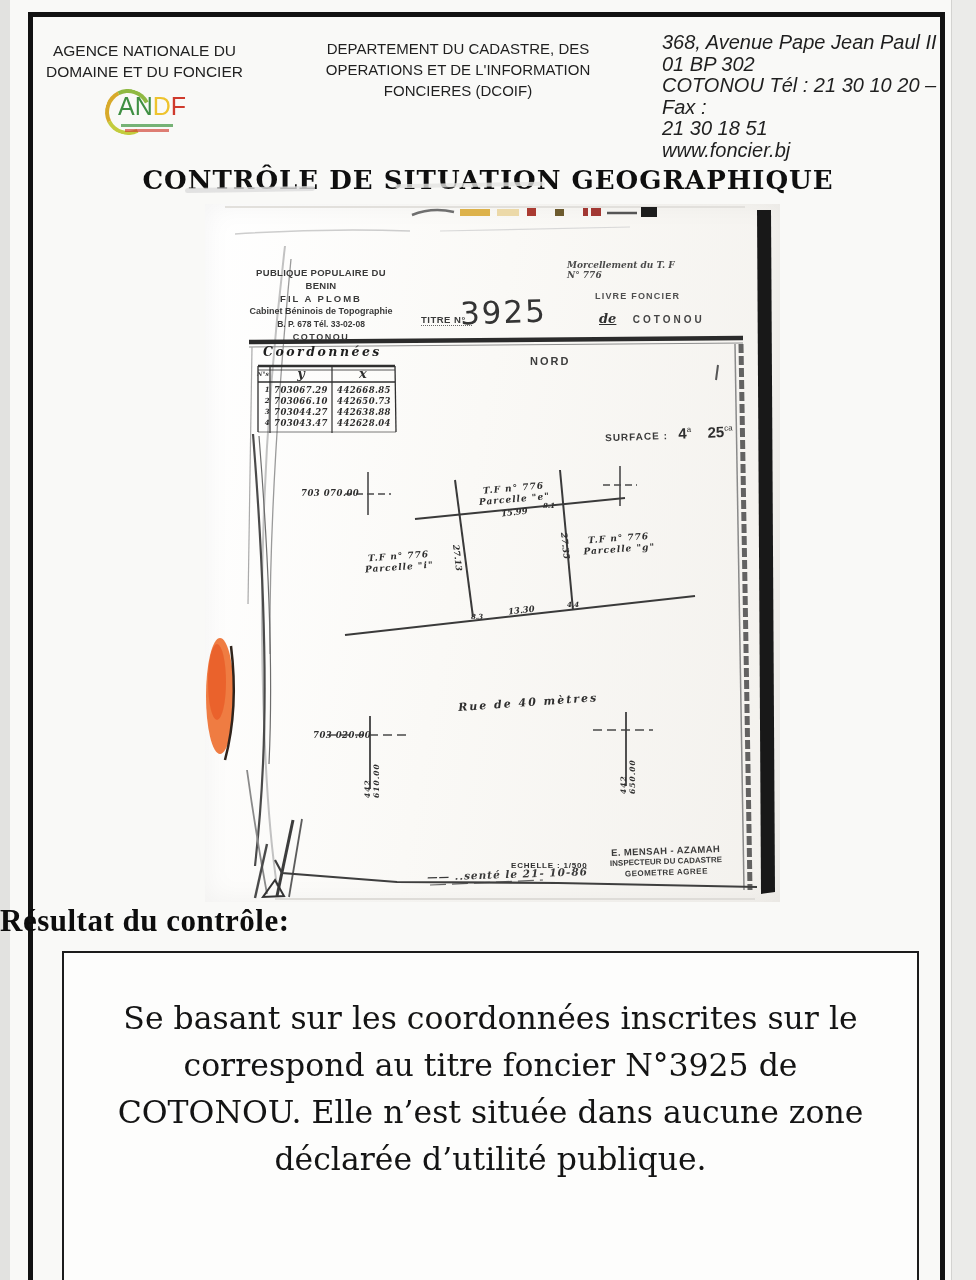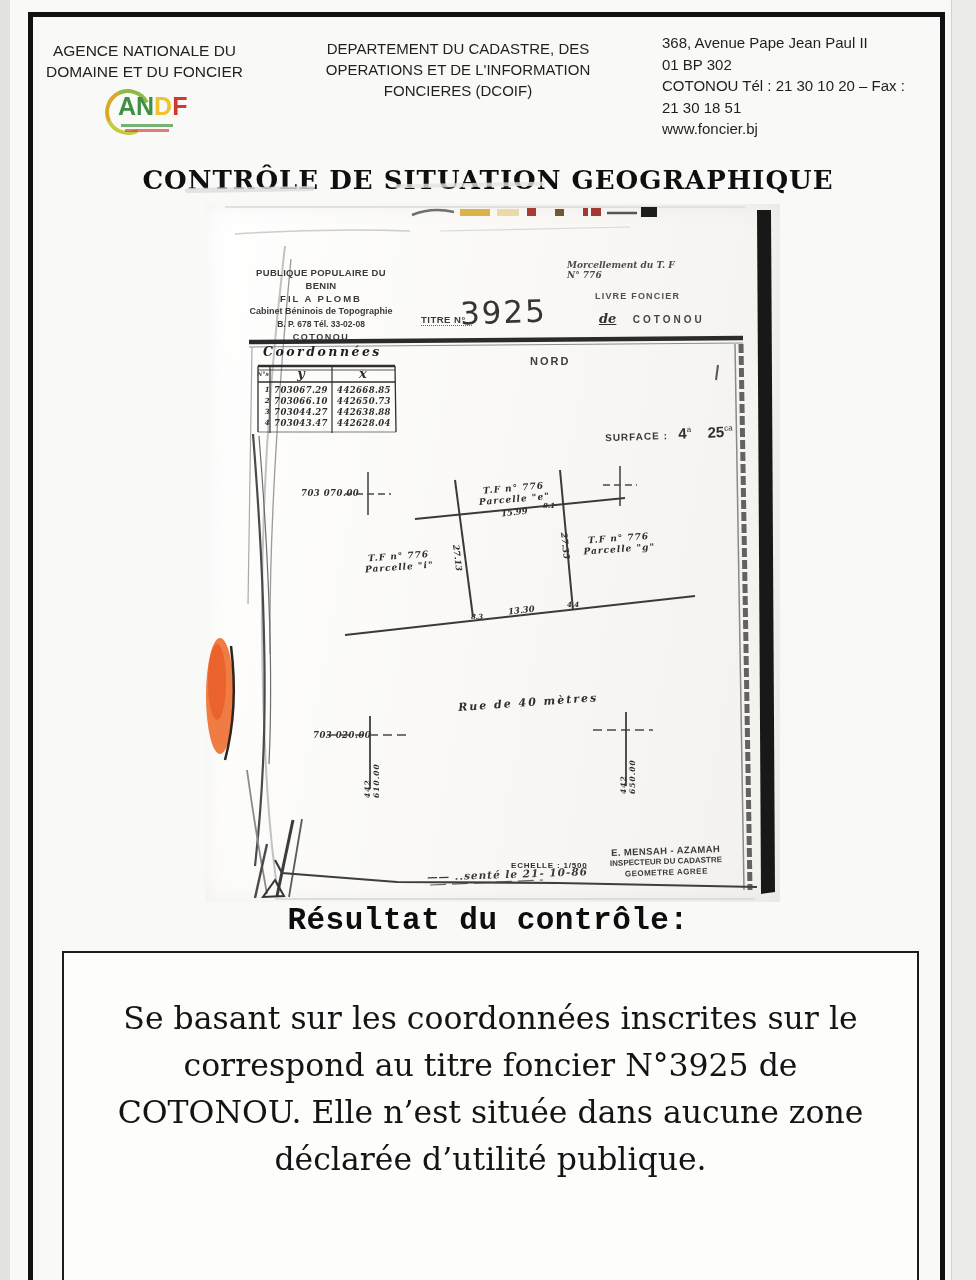--- a/index.html
+++ b/index.html
@@ -5,24 +5,24 @@
   html,body{margin:0;padding:0;}
   body{width:976px;height:1280px;background:#f2f2f0;font-family:"Liberation Sans",sans-serif;}
   #screen{position:relative;width:976px;height:1280px;overflow:hidden;background:#f9f9f7;}
   
   .edge-left{position:absolute;left:0;top:0;width:10px;height:1280px;background:#e2e2e0;}
   .edge-right{position:absolute;left:951px;top:0;width:25px;height:1280px;background:#ebebe9;border-left:1px solid #d3d3d1;}
   .outer-border{position:absolute;left:28px;top:12px;width:907px;height:1340px;border:5px solid #121212;background:transparent;}
   
   .hdr-left{position:absolute;left:42px;top:40px;width:205px;text-align:center;font-size:15.5px;line-height:21px;color:#222;}
   .hdr-center{position:absolute;left:314px;top:38px;width:288px;text-align:center;font-size:15px;line-height:21px;color:#1f1f1f;}
-  .hdr-right{position:absolute;left:662px;top:32px;width:280px;font-size:15px;line-height:21.5px;color:#1f1f1f;}
+  .hdr-right{position:absolute;left:662px;top:32px;width:280px;font-size:20px;line-height:21.5px;color:#1f1f1f;font-style:italic;}
   .logo{position:absolute;left:105px;top:86px;width:100px;height:52px;}
   .logo-arc{position:absolute;left:0px;top:3px;width:38px;height:38px;border-radius:50%;border:4px solid transparent;border-left-color:#d8aa2a;border-top-color:#8fb942;border-bottom-color:#c3cc3d;transform:rotate(18deg);}
-  .logo-text{position:absolute;left:13px;top:6px;font-size:25px;font-weight:bold;letter-spacing:0;}
+  .logo-text{position:absolute;left:13px;top:6px;font-size:25px;font-weight:normal;letter-spacing:0;}
   .lg{color:#3f8f43;}.ly{color:#eec32d;}.lr{color:#cf3a2c;}
   .logo-tag1{position:absolute;left:16px;top:38px;width:52px;height:3px;background:#4a9a4a;opacity:.75;}
   .logo-tag2{position:absolute;left:20px;top:43px;width:44px;height:3px;background:#cf3a2c;opacity:.65;}
   
   .doc-title{position:absolute;left:0;top:165px;width:976px;text-align:center;font-family:"DejaVu Serif",serif;font-weight:bold;font-size:26px;letter-spacing:1px;color:#0f0f0f;}
   .streak1{position:absolute;left:185px;top:187px;width:130px;height:5px;background:#dcdcdc;border-radius:3px;transform:rotate(-1deg);opacity:.8;}
   .streak2{position:absolute;left:395px;top:183px;width:150px;height:4px;background:#e3e3e1;border-radius:3px;transform:rotate(-1deg);opacity:.8;}
   
   .map{position:absolute;left:205px;top:204px;width:575px;height:698px;background:linear-gradient(100deg,#ffffff 0%,#faf9f6 45%,#f3f1ed 100%);box-shadow:inset 0 0 28px rgba(0,0,0,0.05);}
   .map-svg{position:absolute;left:0;top:0;}
@@ -34,21 +34,21 @@
   .m-republic .l2{font-size:9.5px;letter-spacing:2px;}
   .m-republic .l3{font-size:9px;}
   .m-republic .l4{font-size:8.5px;}
   .m-republic .l5{font-size:9px;letter-spacing:1.5px;}
   .crow{position:absolute;left:53px;width:139px;height:11px;display:flex;font-family:"DejaVu Serif",serif;font-style:italic;font-weight:700;font-size:8.5px;color:#2c2c2c;letter-spacing:.4px;}
   .cn{width:12px;text-align:right;font-size:7px;}
   .cy{width:62px;text-align:center;}
   .cx{width:64px;text-align:center;}
   .sup{vertical-align:super;font-size:8px;}
   
-  .result-heading{position:absolute;left:0;top:903px;width:976px;text-align:center;font-family:Liberation Mono, monospace;font-weight:bold;font-size:31px;letter-spacing:.5px;color:#0d0d0d;}
+  .result-heading{position:absolute;left:0;top:903px;width:976px;font-family:Liberation Serif, serif;font-weight:bold;font-size:31px;letter-spacing:.5px;color:#0d0d0d;}
   .result-box{position:absolute;left:62px;top:951px;width:853px;height:312px;border:2.5px solid #1c1c1c;background:#fdfdfc;}
   .result-box .rl{width:100%;text-align:center;font-family:"DejaVu Serif",serif;font-size:31.5px;line-height:47px;color:#141414;}
   .result-pad{padding-top:42px;}
 </style>
 </head>
 <body>
 
 <div id="screen">
   <div class="edge-left"></div>
   <div class="edge-right"></div>

